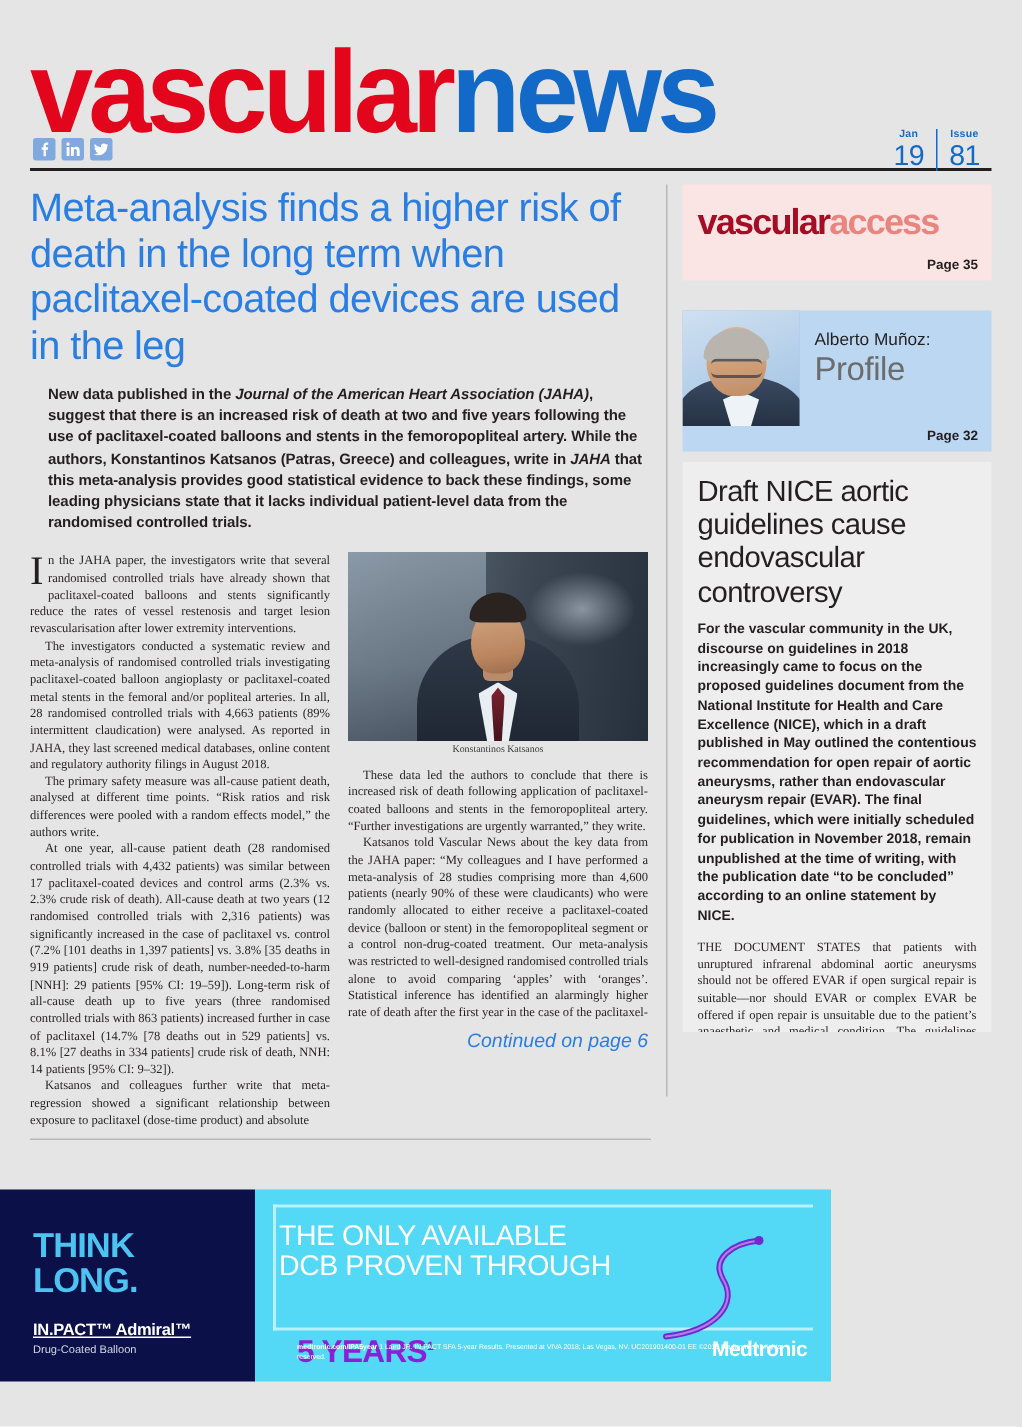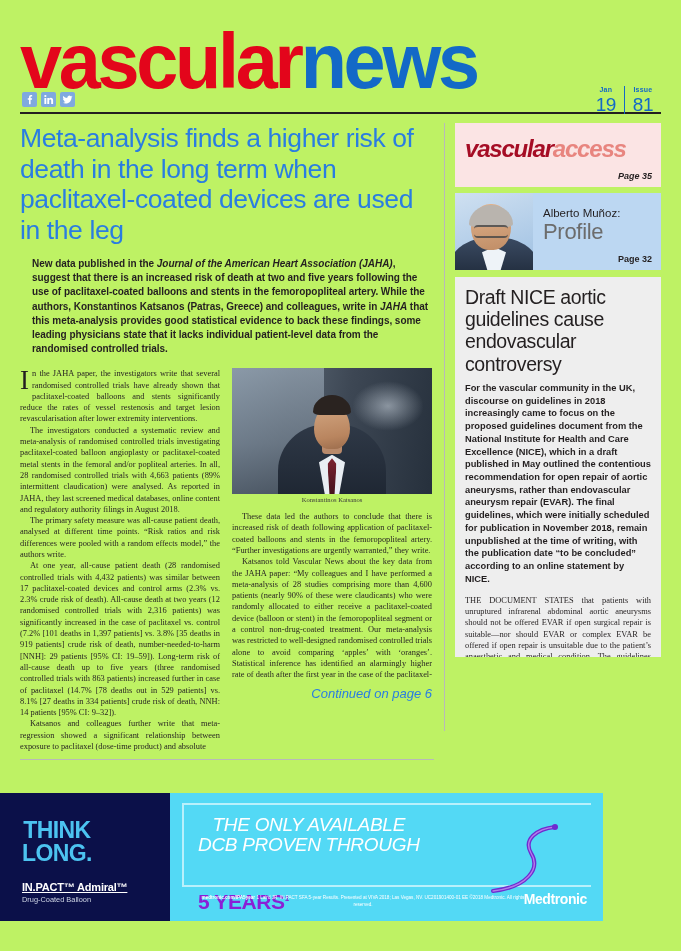--- a/index.html
+++ b/index.html
@@ -15,21 +15,21 @@
     color: #231f20;
     overflow: hidden;
     position: relative;
   }
   .page {
     width: 681px;
     height: 951px;
     position: relative;
     box-sizing: border-box;
     padding: 0 20px;
-    background: #bef264;
+    background: #e5e5e5;
   }
 
   
   .masthead {
     position: relative;
     height: 108px;
   }
   .logo {
     position: absolute;
     left: 0;
@@ -244,22 +244,21 @@
   .hr-thin {
     border-top: 1px solid #b9b9b9;
     margin: 7px 0 0 0;
   }
 
   
   .promo-va {
     background: #fbe4e4;
     height: 64px;
     position: relative;
-    margin-bottom: 6px;
-    font-style: italic;
+    margin-bottom: 20px;
   }
   .va-logo {
     position: absolute;
     left: 10px;
     top: 14px;
     font-weight: bold;
     font-size: 24px;
     letter-spacing: -1.2px;
     line-height: 1;
     white-space: nowrap;
@@ -270,21 +269,21 @@
     position: absolute;
     right: 9px;
     bottom: 6px;
     font-size: 9px;
     font-weight: bold;
     color: #231f20;
   }
 
   .promo-profile {
     background: #bcd7f2;
-    height: 77px;
+    height: 94px;
     position: relative;
     margin-bottom: 7px;
     overflow: hidden;
   }
   .pp-photo {
     position: absolute;
     left: 0; top: 0;
     width: 78px; height: 77px;
     overflow: hidden;
     background: #9fc3e6;
@@ -367,24 +366,23 @@
   }
   .nice-body p { margin: 0; text-indent: 10px; }
   .nice-body p.noind { text-indent: 0; }
   .nice-body b { font-weight: normal; }
 
   
   .ad {
     position: absolute;
     left: 0;
     bottom: 30px;
-    width: 603px;
+    width: 554px;
     height: 128px;
     display: flex;
-    text-align: center;
   }
   .ad-left {
     width: 170px;
     flex: 0 0 170px;
     background: #0b1049;
     position: relative;
   }
   .ad-left .think {
     position: absolute;
     left: 22px; top: 26px;
@@ -416,27 +414,26 @@
   }
   .ad-right .framebox {
     position: absolute;
     left: 12px; top: 10px;
     right: 12px; bottom: 34px;
     border: 2px solid #b9f0fb;
     border-right: none;
   }
   .ad-right .l1 {
     position: absolute;
-    left: 28px; top: 22px;
+    left: 16px; top: 22px;
     color: #ffffff;
     font-size: 19px;
     font-weight: normal;
     line-height: 1.05;
     letter-spacing: -0.3px;
-    font-style: italic;
   }
   .ad-right .l2 {
     position: absolute;
     left: 28px; top: 62px;
     color: #8a1fd6;
     font-size: 21px;
     font-weight: bold;
     letter-spacing: -0.4px;
     line-height: 1;
     margin-top: 36px;

